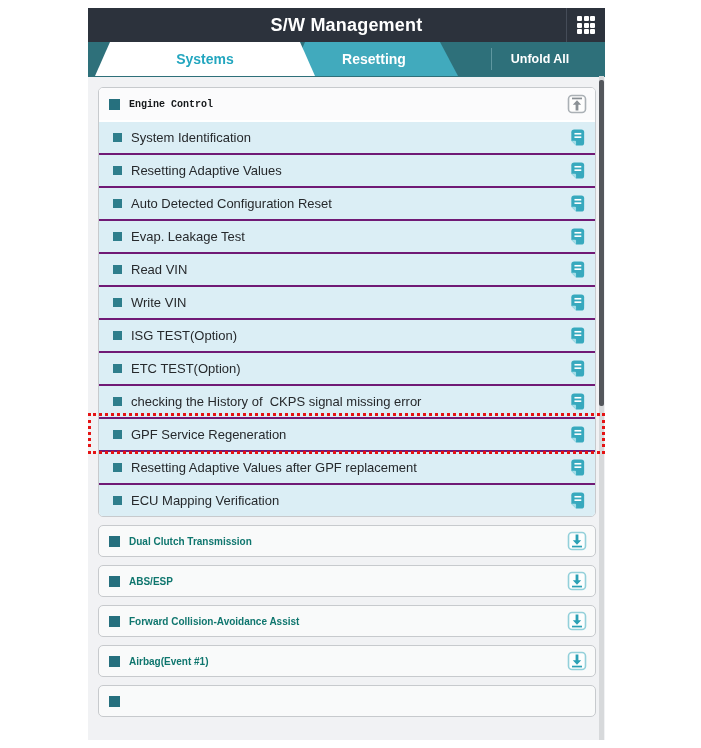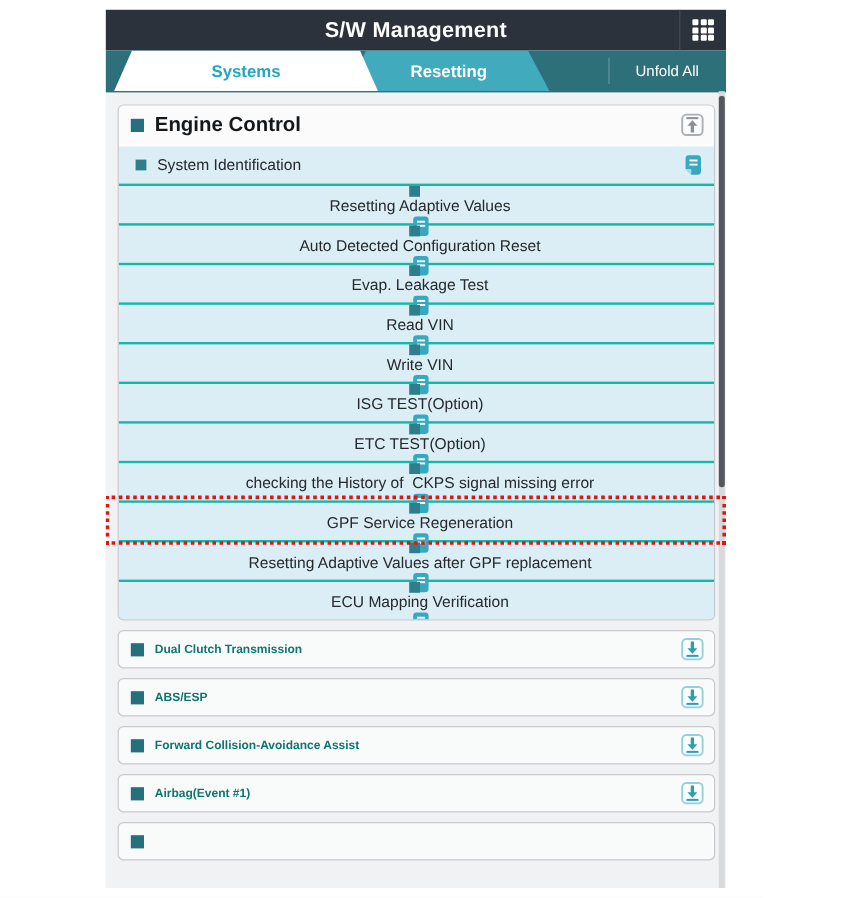--- a/index.html
+++ b/index.html
@@ -23,40 +23,40 @@
   .grid-icon i { background:#ffffff; border-radius:1px; }
 
   
   .tabbar { height:35px; background:#2e707a; position:relative; }
   .tab { position:absolute; top:0; height:34px; display:flex; align-items:center;
          justify-content:center; font-weight:bold; font-size:14px; cursor:pointer; }
   .tab-systems { left:7px; width:220px; background:#ffffff; color:#23a6bf; z-index:2;
                  clip-path:polygon(15px 0, calc(100% - 15px) 0, 100% 100%, 0 100%); }
   .tab-components { left:202px; width:168px; background:#41aabd; color:#ffffff; z-index:1;
                  clip-path:polygon(15px 0, calc(100% - 18px) 0, 100% 100%, 0 100%); }
-  .unfold-btn { position:absolute; right:0; top:0; height:34px; width:98px;
-                color:#ffffff; font-weight:normal; font-size:12.5px;
+  .unfold-btn { position:absolute; right:16px; top:0; height:34px; width:98px;
+                color:#ffffff; font-weight:bold; font-size:12.5px;
                 display:flex; align-items:center; justify-content:center; cursor:pointer; }
   .unfold-btn::before { content:""; position:absolute; left:0; top:6px; bottom:6px;
                 width:1px; background:#5f97a0; }
 
   
   .content { padding:10px 9px 0 10px; position:relative; }
 
   .group { border:1px solid #c7cacd; border-radius:5px; overflow:hidden;
            background:#fbfbfc; }
   .group-header { height:32px; display:flex; align-items:center;
                   padding:0 8px 0 10px; background:#fbfbfc;
                   border-bottom:2px solid #ffffff; cursor:pointer; }
   .sq  { width:11px; height:11px; background:#26707e; margin-right:9px; flex:none; }
-  .group-title { font-weight:bold; font-size:17px; color:#15181a; flex:1; }
+  .group-title { font-weight:bold; font-size:10px; color:#15181a; flex:1;font-family:Liberation Mono, monospace; }
 
   .sub-row { height:31px; display:flex; align-items:center;
              padding:0 8px 0 14px; background:#dbeef5; cursor:pointer; }
-  .sub-row + .sub-row { border-top:2px solid #14b8a6;flex-direction:column; }
+  .sub-row + .sub-row { border-top:2px solid #701a75; }
   .sub-sq { width:9px; height:9px; background:#2e7e8c; margin-right:9px; flex:none; }
   .sub-label { font-size:13px; color:#26292c; flex:1; white-space:pre; }
 
   .icon19 { width:19px; height:19px; flex:none; display:block; }
   .icon20 { width:20px; height:20px; flex:none; display:block; }
 
   .section { height:32px; margin-top:8px; border:1px solid #c7cacd; border-radius:5px;
              background:#f9fafa; display:flex; align-items:center;
              padding:0 8px 0 10px; box-sizing:border-box; cursor:pointer; }
   .section-title { font-weight:bold; font-size:10px; color:#0f766e; flex:1; }

